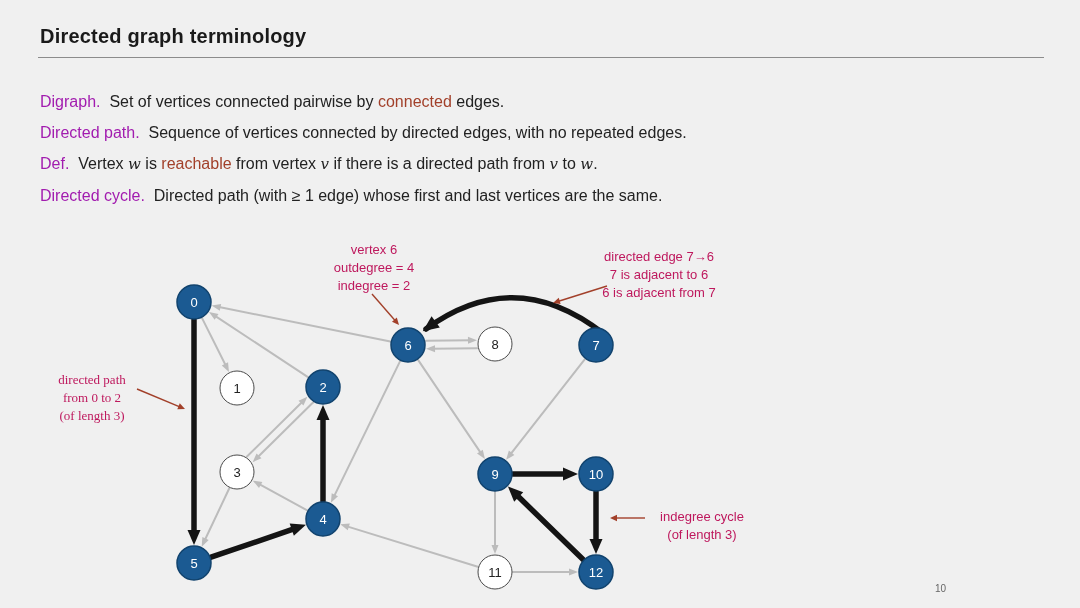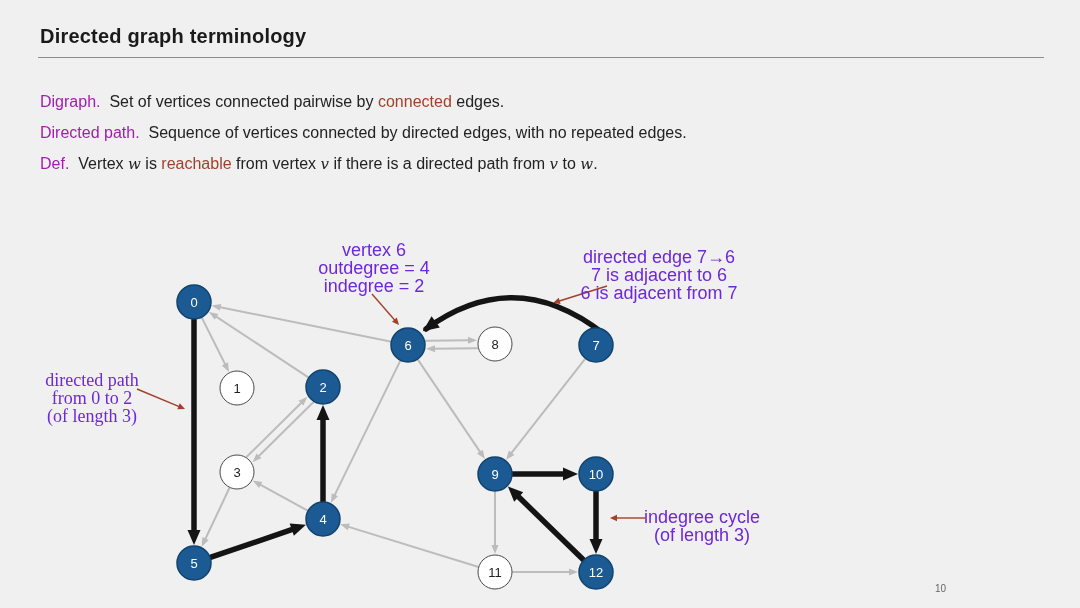--- a/index.html
+++ b/index.html
@@ -18,40 +18,41 @@
     background:#8c8c8c;
   }
   .defs{position:absolute;left:40px;top:86px;width:1000px;}
   .def-line{
     font-size:16px;line-height:31px;color:#222;white-space:nowrap;
   }
   .seg-lead{color:#a21caf;}
   .seg-accent{color:#a2402a;}
   .seg-var{font-family:"DejaVu Serif", serif;font-style:italic;font-size:15px;}
   .note{
-    position:absolute;color:#6d28d9;font-size:18px;text-align:center;
+    position:absolute;color:#be185d;font-size:13px;text-align:center;
     transform:translateX(-50%);white-space:nowrap;
   }
   .note div{line-height:18px;}
   svg.graph{position:absolute;left:0;top:0;}
   .page-number{
     position:absolute;right:22px;top:583px;font-size:10px;color:#666;
   }
 </style>
 </head>
 <body>
 
 <div class="slide">
   <div class="title">Directed graph terminology</div>
   <div class="rule"></div>
 
   <div class="defs" id="defs">
       <div class="def-line"><span class="seg-lead">Digraph.</span><span>&nbsp; Set of vertices connected pairwise by </span><span class="seg-accent">connected</span><span> edges.</span></div>
       <div class="def-line"><span class="seg-lead">Directed path.</span><span>&nbsp; Sequence of vertices connected by directed edges, with no repeated edges.</span></div>
       <div class="def-line"><span class="seg-lead">Def.</span><span>&nbsp; Vertex </span><span class="seg-var">w</span><span> is </span><span class="seg-accent">reachable</span><span> from vertex </span><span class="seg-var">v</span><span> if there is a directed path from </span><span class="seg-var">v</span><span> to </span><span class="seg-var">w</span><span>.</span></div>
+      <div class="def-line"><span class="seg-lead">Directed cycle.</span><span>&nbsp; Directed path (with ≥ 1 edge) whose first and last vertices are the same.</span></div>
     </div>
 
   <svg class="graph" id="graph-svg" width="1080" height="608">
       <line x1="202.04984471899925" y1="318.0996894379985" x2="226.132709629351" y2="366.265419258702" stroke="#bcbcbc" stroke-width="2" stroke-linecap="round"></line>
       <polygon points="228.95015528100075,371.9003105620015 228.05572809000083,362.2852182587524 221.79473775300144,365.4157134272521" fill="#bcbcbc"></polygon>
       <line x1="307.9695356706146" y1="377.09620567443596" x2="214.29112684467026" y2="315.37012233951145" stroke="#bcbcbc" stroke-width="2" stroke-linecap="round"></line>
       <polygon points="209.03046432938538,311.90379432556404 214.61995870855174,319.77828177461544 218.4714342796044,313.93310120207667" fill="#bcbcbc"></polygon>
       <line x1="390.35272664998627" y1="341.4540525511655" x2="217.8238190225185" y2="306.7870290559266" stroke="#bcbcbc" stroke-width="2" stroke-linecap="round"></line>
       <polygon points="211.6472733500137,305.5459474488345 219.7814202433027,310.75033543575444 221.16039980673838,303.88750691074915" fill="#bcbcbc"></polygon>
       <line x1="313.00970308653825" y1="402.4981923972081" x2="257.0947213910011" y2="457.7629998869831" stroke="#bcbcbc" stroke-width="2" stroke-linecap="round"></line>

